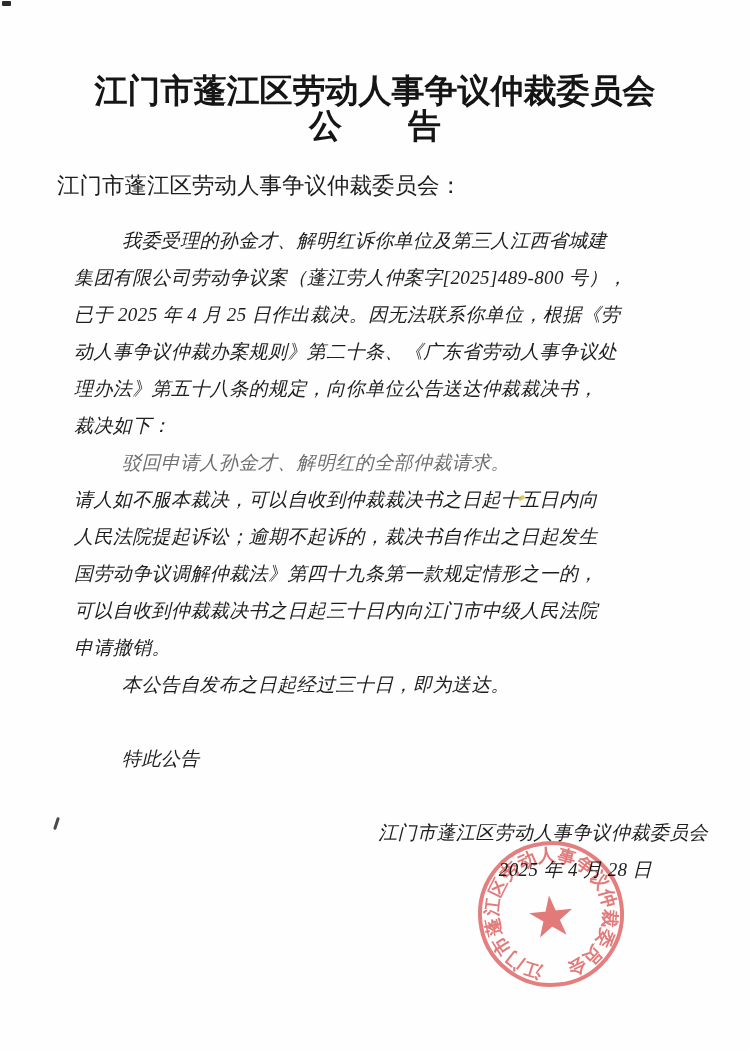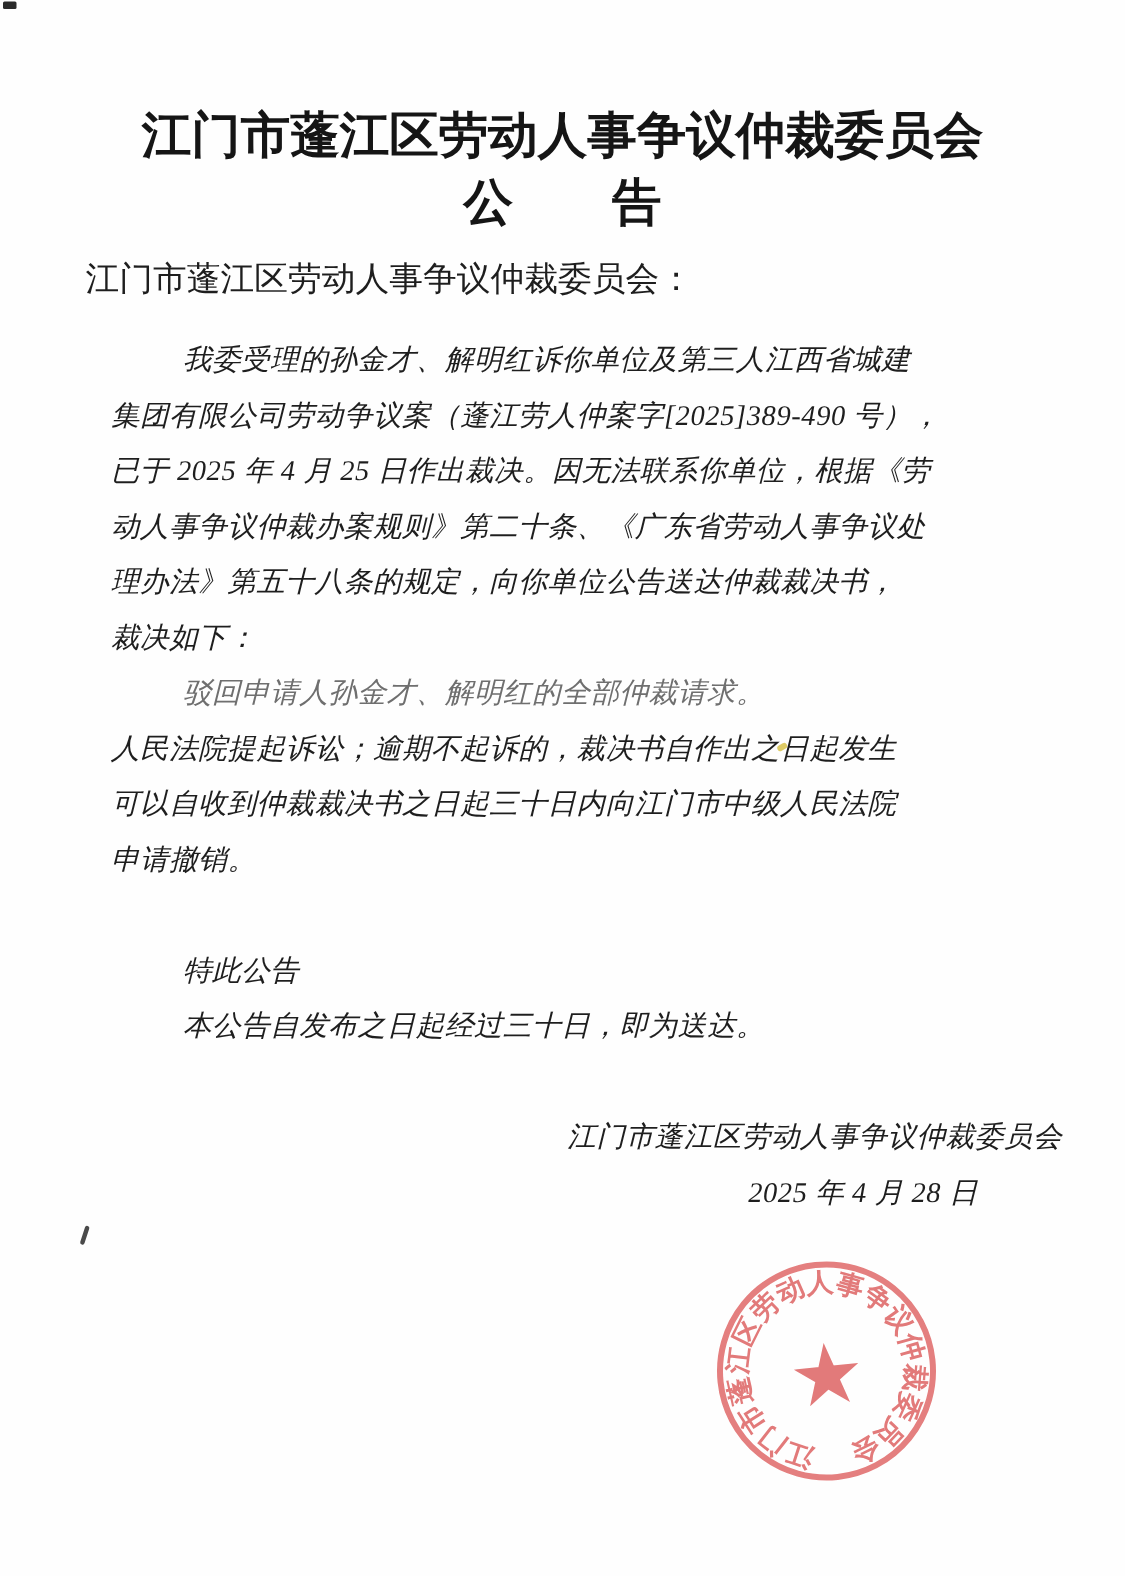--- a/index.html
+++ b/index.html
@@ -24,21 +24,21 @@
     text-align: center;
     font-size: 33px;
     font-weight: bold;
     letter-spacing: 0px;
     color: #151515;
     line-height: 40px;
     white-space: nowrap;
   }
   .doc-subtitle {
     position: absolute;
-    top: 116px;
+    top: 106px;
     left: 0;
     width: 750px;
     text-align: center;
     font-size: 33px;
     font-weight: bold;
     color: #151515;
     line-height: 40px;
   }
   .addressee {
     position: absolute;
@@ -120,35 +120,37 @@
 
   <div class="speck-topleft"></div>
 
   <div class="doc-title">江门市蓬江区劳动人事争议仲裁委员会</div>
   <div class="doc-subtitle">公　　告</div>
 
   <div class="addressee">江门市蓬江区劳动人事争议仲裁委员会：</div>
 
   <div class="body-block">
     <div class="body-line indent">我委受理的孙金才、解明红诉你单位及第三人江西省城建</div>
-    <div class="body-line">集团有限公司劳动争议案（蓬江劳人仲案字[2025]389-490 号），</div>
+    <div class="body-line">集团有限公司劳动争议案（蓬江劳人仲案字[2025]489-800 号），</div>
     <div class="body-line">已于 2025 年 4 月 25 日作出裁决。因无法联系你单位，根据《劳</div>
     <div class="body-line">动人事争议仲裁办案规则》第二十条、《广东省劳动人事争议处</div>
     <div class="body-line">理办法》第五十八条的规定，向你单位公告送达仲裁裁决书，</div>
     <div class="body-line">裁决如下：</div>
 
     <div class="body-line indent gray-line">驳回申请人孙金才、解明红的全部仲裁请求。</div>
 
+    <div class="body-line">请人如不服本裁决，可以自收到仲裁裁决书之日起十五日内向</div>
     <div class="body-line">人民法院提起诉讼；逾期不起诉的，裁决书自作出之日起发生</div>
+    <div class="body-line">国劳动争议调解仲裁法》第四十九条第一款规定情形之一的，</div>
     <div class="body-line">可以自收到仲裁裁决书之日起三十日内向江门市中级人民法院</div>
     <div class="body-line">申请撤销。</div>
 
+    <div class="body-line indent">本公告自发布之日起经过三十日，即为送达。</div>
+
     <div class="body-line indent gap-above">特此公告</div>
-
-    <div class="body-line indent">本公告自发布之日起经过三十日，即为送达。</div>
 
     <div class="signature-line gap-above">江门市蓬江区劳动人事争议仲裁委员会</div>
     <div class="date-line">2025 年 4 月 28 日</div>
   </div>
 
   <svg class="seal" width="162" height="162" viewBox="0 0 162 162" aria-hidden="true">
     <defs>
       <path id="sealArc" d="M 81,134 a 53,53 0 1,1 0.12,0" fill="none"></path>
     </defs>
     <circle cx="81" cy="81" r="71" fill="none" stroke="#e06363" stroke-width="4"></circle>

